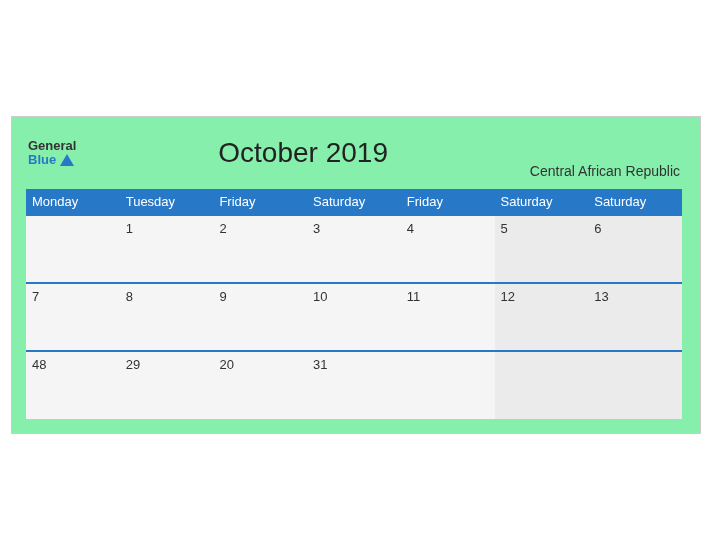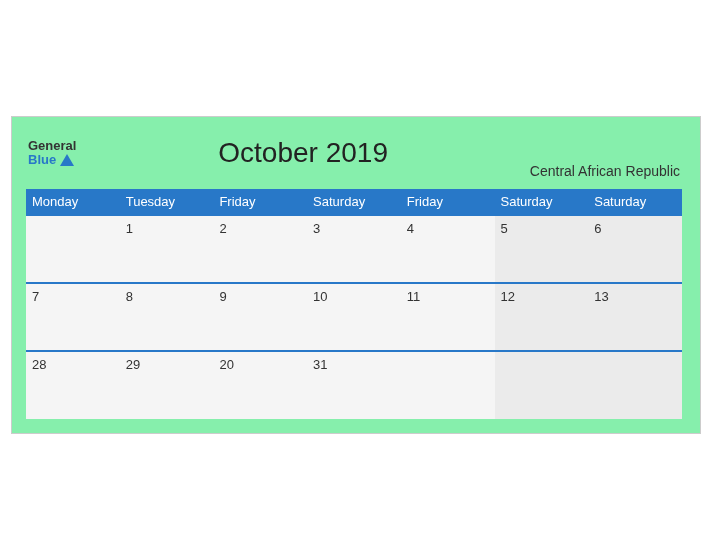--- a/index.html
+++ b/index.html
@@ -146,21 +146,21 @@
         <tr>
           <td><span class="day-number">7</span></td>
           <td><span class="day-number">8</span></td>
           <td><span class="day-number">9</span></td>
           <td><span class="day-number">10</span></td>
           <td><span class="day-number">11</span></td>
           <td><span class="day-number">12</span></td>
           <td><span class="day-number">13</span></td>
         </tr>
         <tr>
-          <td><span class="day-number">28</span></td>
+          <td><span class="day-number">48</span></td>
           <td><span class="day-number">29</span></td>
           <td><span class="day-number">20</span></td>
           <td><span class="day-number">31</span></td>
           <td></td>
           <td></td>
           <td></td>
         </tr>
       </tbody>
   </table>
 </div>

